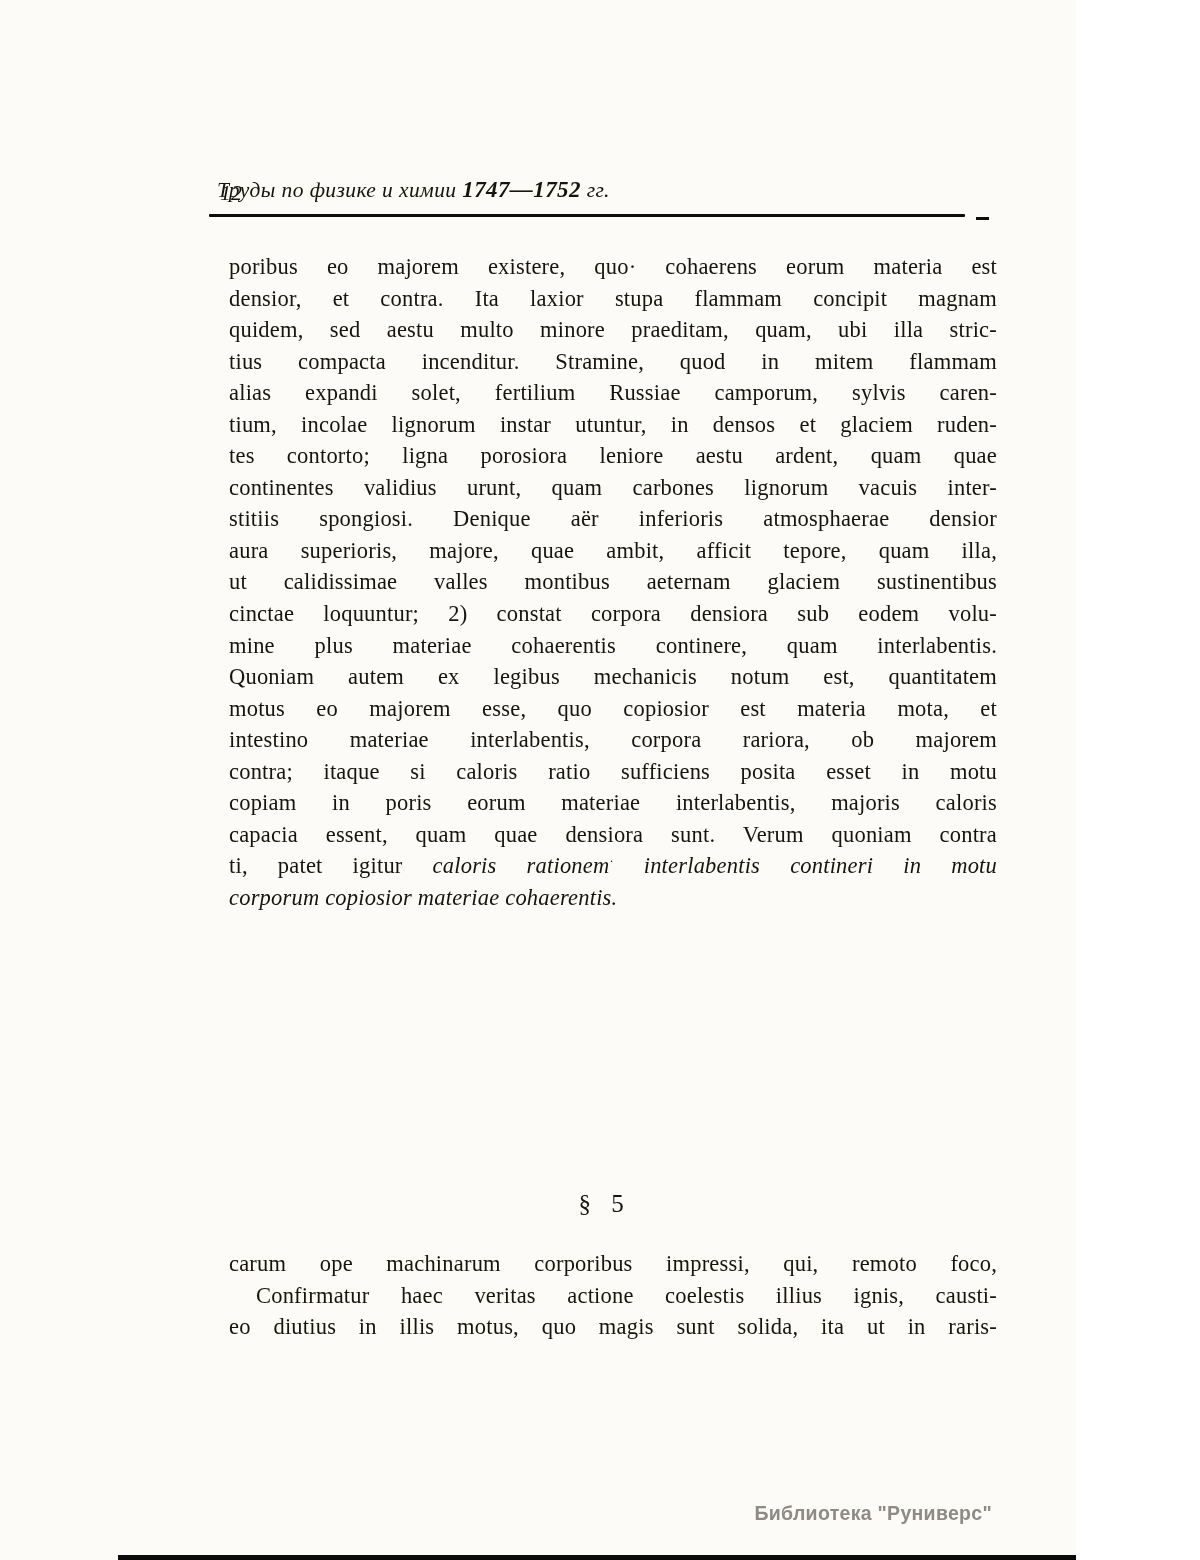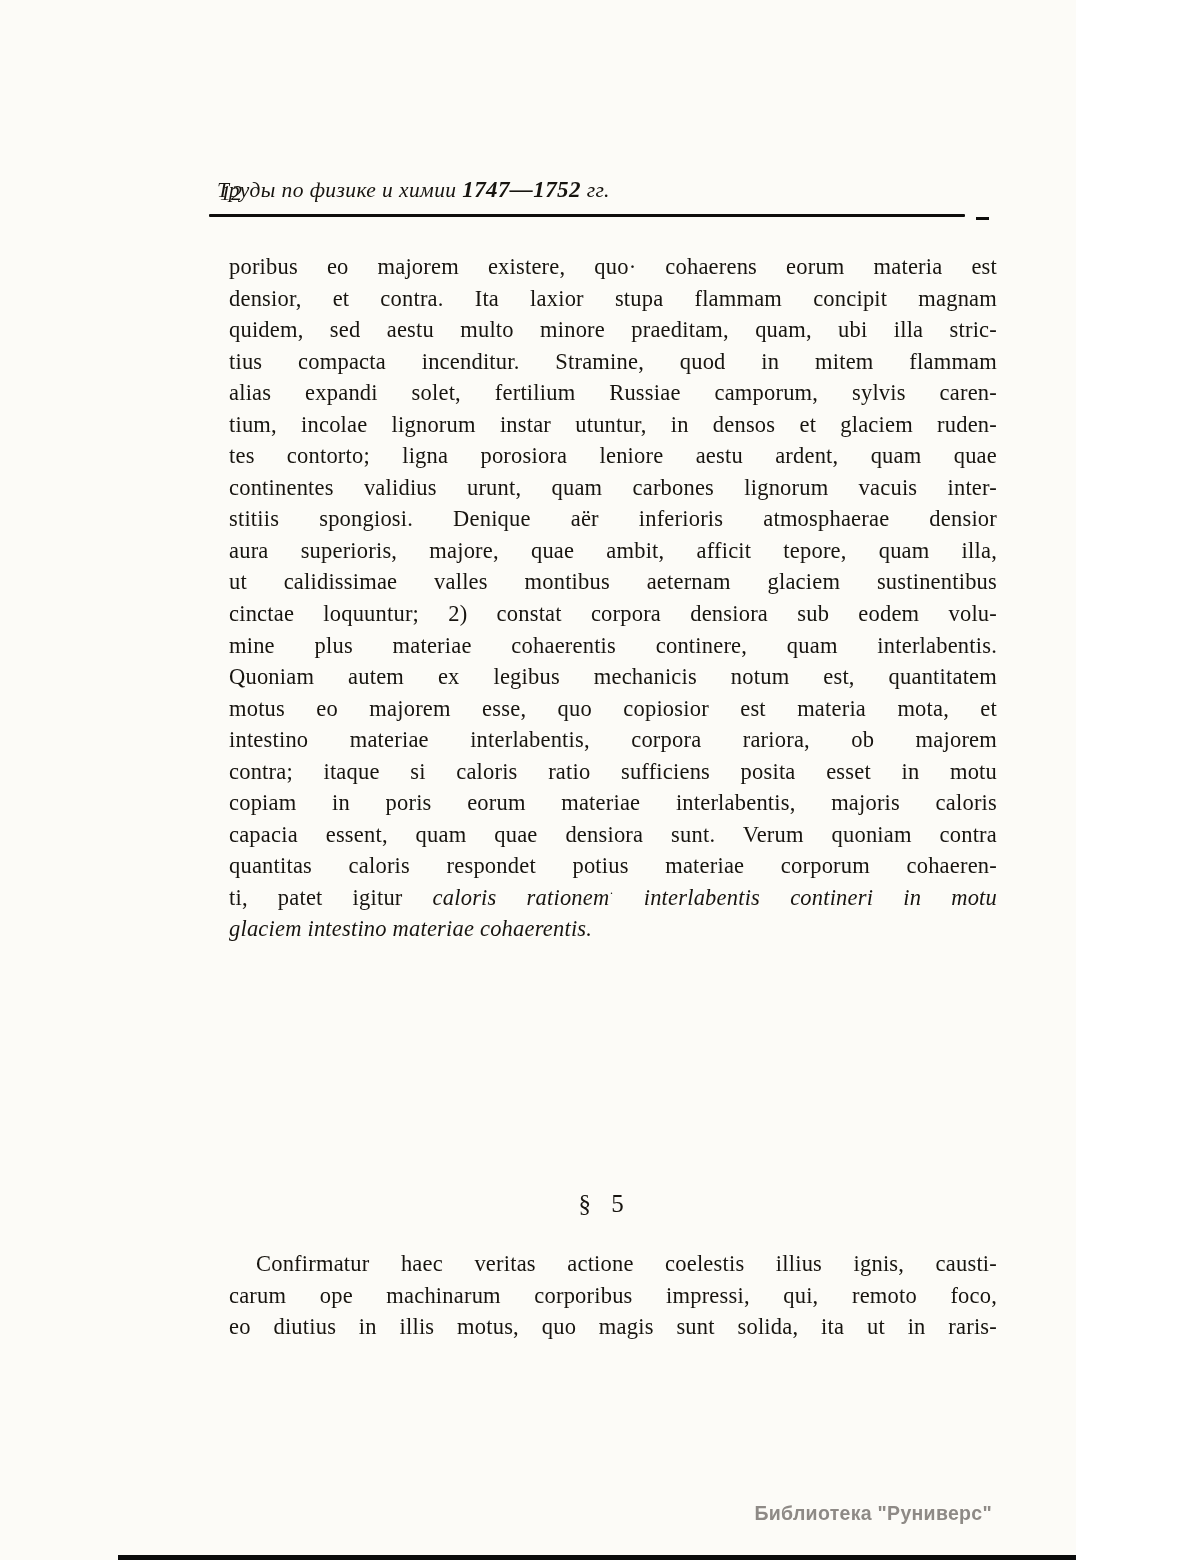--- a/index.html
+++ b/index.html
@@ -83,31 +83,30 @@
     <div class="tline">aura superioris, majore, quae ambit, afficit tepore, quam illa,</div>
     <div class="tline">ut calidissimae valles montibus aeternam glaciem sustinentibus</div>
     <div class="tline">cinctae loquuntur; 2) constat corpora densiora sub eodem volu-</div>
     <div class="tline">mine plus materiae cohaerentis continere, quam interlabentis.</div>
     <div class="tline">Quoniam autem ex legibus mechanicis notum est, quantitatem</div>
     <div class="tline">motus eo majorem esse, quo copiosior est materia mota, et</div>
     <div class="tline">intestino materiae interlabentis, corpora rariora, ob majorem</div>
     <div class="tline">contra; itaque si caloris ratio sufficiens posita esset in motu</div>
     <div class="tline">copiam in poris eorum materiae interlabentis, majoris caloris</div>
     <div class="tline">capacia essent, quam quae densiora sunt. Verum quoniam contra</div>
-    <div class="tline">quantitas caloris respondet potius materiae corporum cohaeren-</div>
     <div class="tline">
       <span>ti, patet igitur </span><span class="it">caloris rationem</span><span class="sup-dot">·</span> <span class="it">interlabentis contineri in motu</span>
     </div>
-    <div class="tline lastline it">glaciem intestino materiae cohaerentis.</div>
+    <div class="tline lastline it">corporum copiosior materiae cohaerentis.</div>
   </div>
 
   <div class="section-head">§ 5</div>
 
   <div class="para p2">
+    <div class="tline">carum ope machinarum corporibus impressi, qui, remoto foco,</div>
     <div class="tline indent">Confirmatur haec veritas actione coelestis illius ignis, causti-</div>
-    <div class="tline">carum ope machinarum corporibus impressi, qui, remoto foco,</div>
     <div class="tline">eo diutius in illis motus, quo magis sunt solida, ita ut in raris-</div>
   </div>
 
   <div class="watermark">Библиотека "Руниверс"</div>
   <div class="bottom-bar"></div>
 
 </div>
 
 </body></html>

